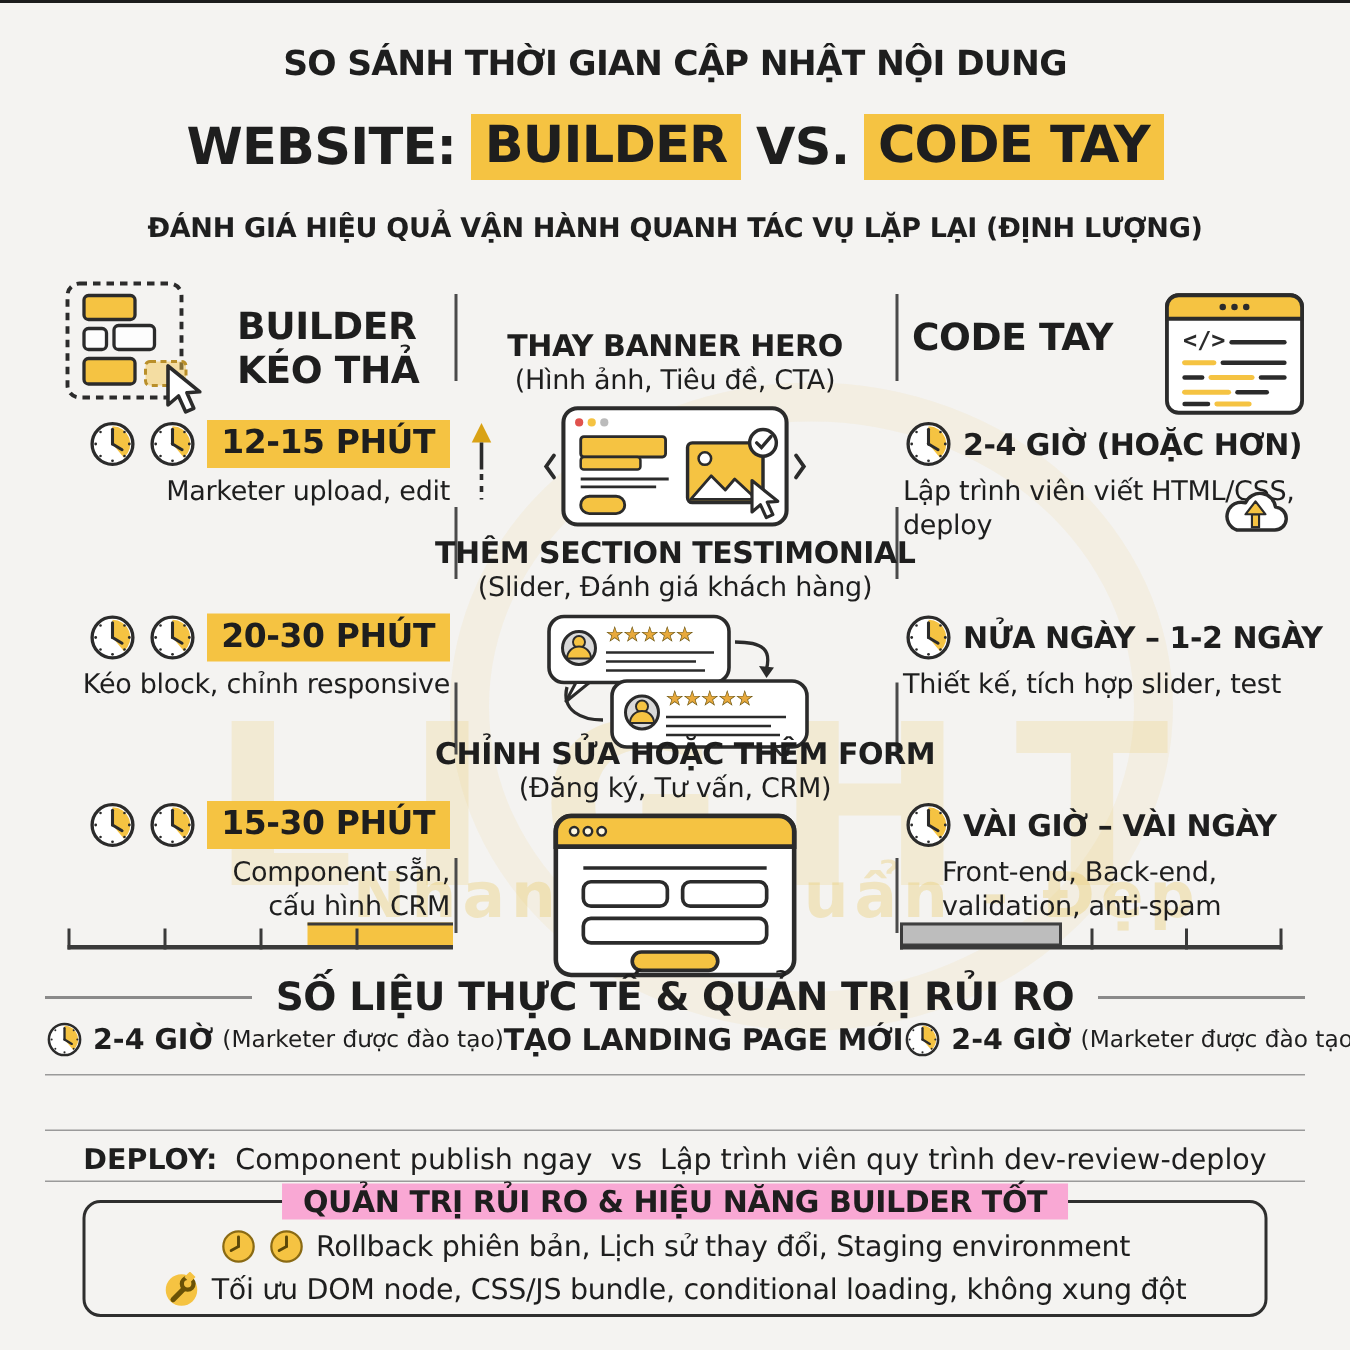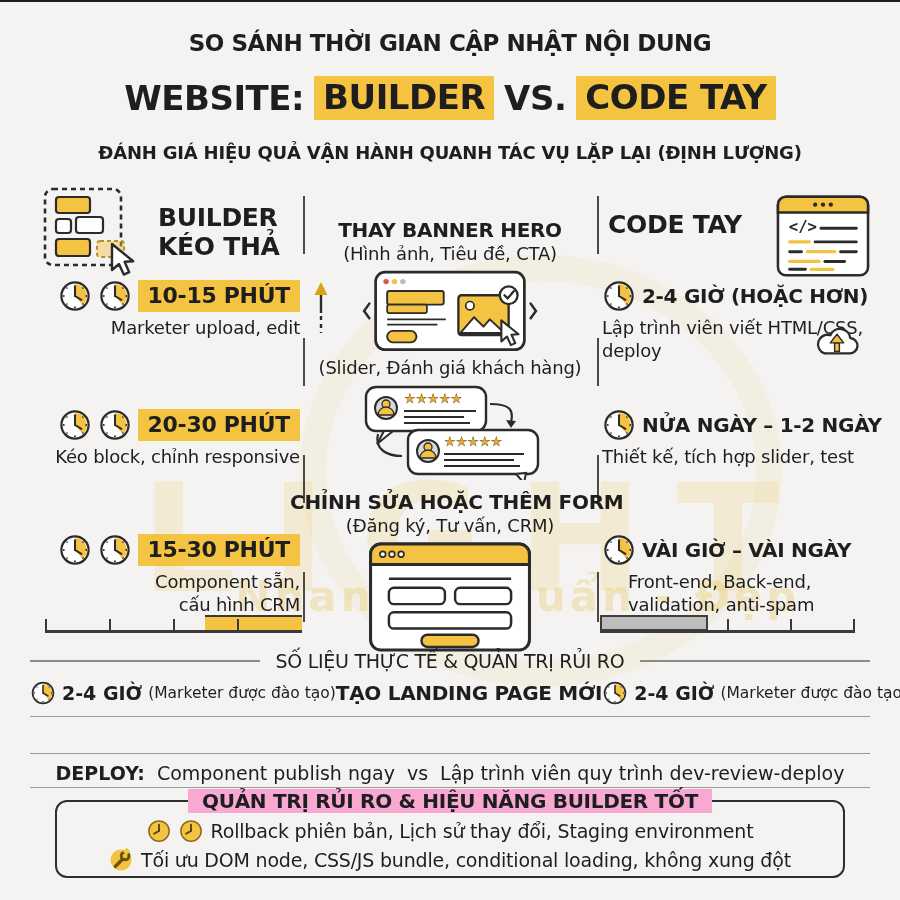--- a/index.html
+++ b/index.html
@@ -45,21 +45,21 @@
   .vd{position:absolute;width:2px;background:#4a4a4a;z-index:1;}
   
   .ruler{height:17px;}
   .ruler .base{position:absolute;left:0;right:0;bottom:0;height:3px;background:#3a3a3a;}
   .ruler .tick{position:absolute;bottom:0;width:2px;height:14px;background:#3a3a3a;}
   .bar-y{position:absolute;bottom:2px;height:14px;background:#F5C342;border-top:2px solid #3a3a3a;}
   .bar-g{position:absolute;bottom:2px;height:12px;background:#bdbdbd;border:2px solid #3f3f3f;}
   
   .stats-head{top:650px;left:30px;width:840px;display:flex;align-items:center;gap:16px;}
   .stats-head .ln{flex:1;height:2px;background:#8a8a8a;}
-  .stats-head .tt{font-size:19px;font-weight:400;letter-spacing:-.3px;white-space:nowrap;}
+  .stats-head .tt{font-size:26px;font-weight:700;letter-spacing:-.3px;white-space:nowrap;}
   .landing{top:680px;left:30px;width:840px;display:flex;align-items:center;justify-content:space-between;}
   .lp-side{display:flex;align-items:center;gap:6px;white-space:nowrap;}
   .lp-time{font-size:19px;font-weight:700;}
   .lp-note{font-size:15.5px;}
   .lp-label{font-size:20px;font-weight:700;white-space:nowrap;letter-spacing:-.3px;}
   .hr{left:30px;width:840px;height:0;border-top:1.6px solid #9a9a9a;}
   .editline{top:726px;left:0;width:900px;text-align:center;font-size:20px;font-weight:700;letter-spacing:-.3px;}
   .deploy{top:762px;left:0;width:900px;display:flex;justify-content:center;align-items:baseline;gap:12px;font-size:19px;}
   .deploy b{font-weight:700;}
   
@@ -238,21 +238,21 @@
   <div class="vd" style="left:597px;top:572px;height:50px"></div>
 
   <div class="z b-row" style="top:279px">
     <div class="timeline">
       <svg class="clk">
           <use href="#i-clock"></use>
         </svg>
       <svg class="clk">
           <use href="#i-clock"></use>
         </svg>
-      <span class="chip">10-15 PHÚT</span>
+      <span class="chip">12-15 PHÚT</span>
     </div>
     <div class="bdesc">Marketer upload, edit</div>
   </div>
   <div class="z b-row" style="top:408px">
     <div class="timeline">
       <svg class="clk">
           <use href="#i-clock"></use>
         </svg>
       <svg class="clk">
           <use href="#i-clock"></use>
@@ -280,20 +280,21 @@
     </svg>
 
   <div class="z task" style="top:218px">
     <div class="t-title">THAY BANNER HERO</div>
     <div class="t-sub">(Hình ảnh, Tiêu đề, CTA)</div>
     <svg class="t-icon" style="margin-left:72px" width="176" height="84">
         <use href="#i-banner"></use>
       </svg>
   </div>
   <div class="z task" style="top:356px">
+    <div class="t-title">THÊM SECTION TESTIMONIAL</div>
     <div class="t-sub">(Slider, Đánh giá khách hàng)</div>
     <svg class="t-icon" style="margin-left:54px" width="212" height="96">
         <use href="#i-testimonial"></use>
       </svg>
   </div>
   <div class="z task" style="top:490px">
     <div class="t-title">CHỈNH SỬA HOẶC THÊM FORM</div>
     <div class="t-sub">(Đăng ký, Tư vấn, CRM)</div>
     <svg class="t-icon" style="margin-left:78px" width="164" height="110">
         <use href="#i-form"></use>

